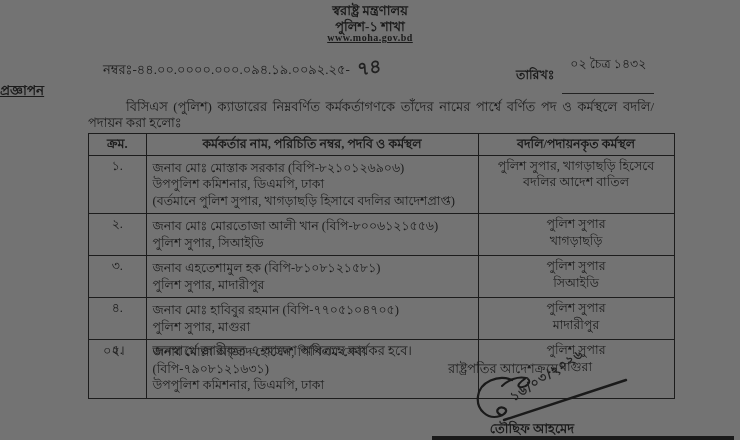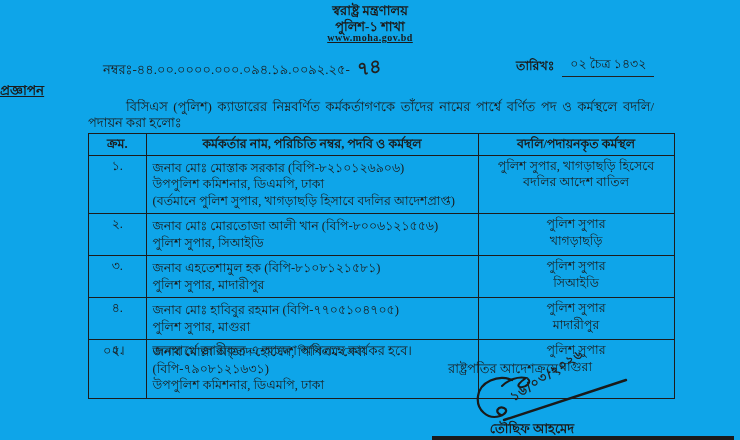--- a/index.html
+++ b/index.html
@@ -5,40 +5,40 @@
   * { margin: 0; padding: 0; box-sizing: border-box; }
   html, body { width: 740px; height: 440px; }
   body {
     font-family: "Liberation Serif", "DejaVu Serif", serif;
     background: #ffffff;
   }
   .page {
     position: relative;
     width: 740px;
     height: 440px;
-    background: #0ea5e9;
+    background: #737373;
     color: #1b1b1b;
     overflow: hidden;
   }
   
   .hdr { position: absolute; left: 0; width: 740px; text-align: center; }
   .hdr-ministry { top: 1px; font-size: 13px; font-weight: 600; }
   .hdr-branch { top: 17px; font-size: 13px; font-weight: 600; }
   .hdr-site { top: 32px; font-size: 10px; font-weight: 700; text-decoration: underline; letter-spacing: .5px; }
   
   .memo-line { position: absolute; left: 103px; top: 53px; font-size: 13px; white-space: nowrap; }
   .hand-number {
     display: inline-block; font-size: 19px; font-weight: 600;
     transform: rotate(-9deg) skewX(-6deg); margin-left: 7px;
     font-family: "DejaVu Sans", sans-serif; color: #222;
   }
   .date-block { position: absolute; left: 516px; top: 55px; font-size: 12.5px; display: flex; align-items: center; gap: 8px; }
   .date-label { font-weight: 600; padding-top: 2px; }
   .date-stack { display: inline-block; text-align: center; }
-  .date-top { padding: 0 8px 1px 8px; border-bottom: 1.2px solid #222; }
+  .date-top { padding: 0 8px 18px 8px; border-bottom: 1.2px solid #222; }
   .date-bottom { padding-top: 1px; }
   
   .doc-title { position: absolute; left: 0; top: 80px; width: 740px; 
     font-size: 13.5px; font-weight: 700; text-decoration: underline; }
   
   .intro { position: absolute; left: 88px; top: 99px; width: 566px; font-size: 13px;
     line-height: 16px; text-align: justify; text-indent: 38px; }
   
   .tbl { position: absolute; left: 88px; top: 133px; border-collapse: collapse; table-layout: fixed; }
   .tbl th, .tbl td { border: 1.2px solid #1c1c1c; font-size: 12.5px; line-height: 16.5px; vertical-align: top; }

